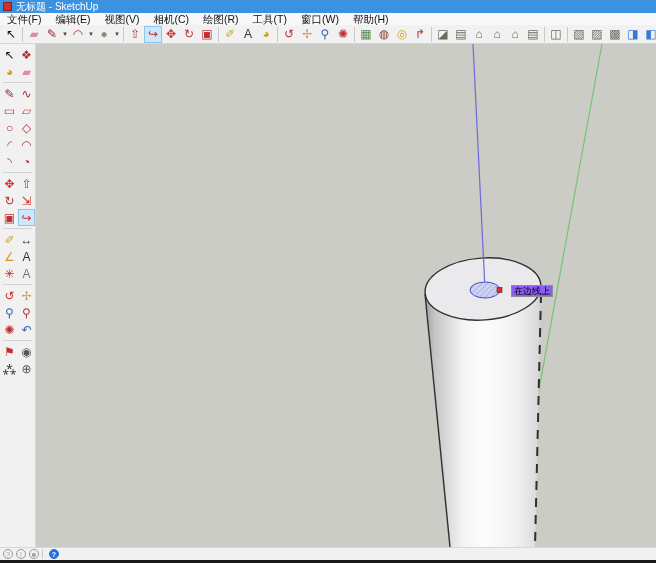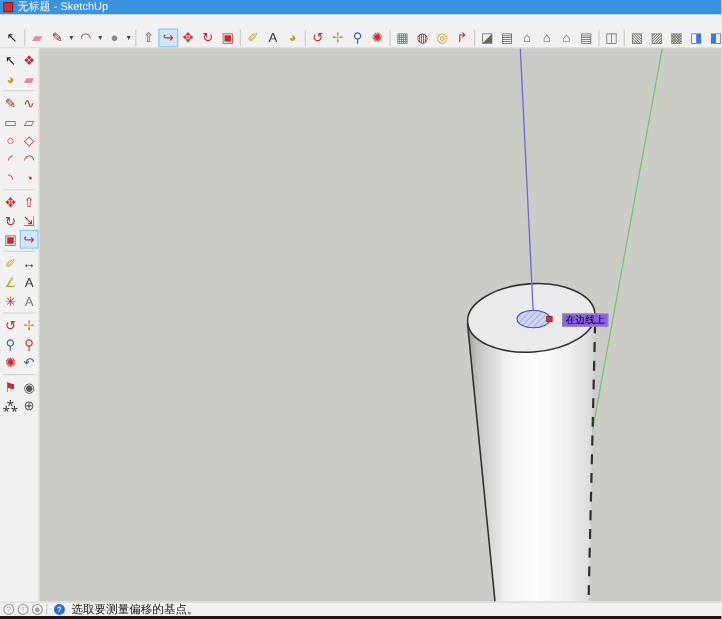--- a/index.html
+++ b/index.html
@@ -54,20 +54,30 @@
 </head>
 <body>
 
 <div id="window">
 
   <div id="titlebar">
     <span id="app-icon"></span>
     <span>无标题 - SketchUp</span>
   </div>
 
+  <div id="menubar">
+      <span class="menu-item">文件(F)</span>
+      <span class="menu-item">编辑(E)</span>
+      <span class="menu-item">视图(V)</span>
+      <span class="menu-item">相机(C)</span>
+      <span class="menu-item">绘图(R)</span>
+      <span class="menu-item">工具(T)</span>
+      <span class="menu-item">窗口(W)</span>
+      <span class="menu-item">帮助(H)</span>
+    </div>
 
   <div id="top-toolbar">
       <span class="tb-icon" style="color: rgb(17, 17, 17);">↖</span>
       <span class="tb-sep"></span>
       <span class="tb-icon" style="color: rgb(224, 138, 164);">▰</span>
       <span class="tb-icon" style="color: rgb(139, 32, 32);">✎</span>
       <span class="tb-dd">▾</span>
       <span class="tb-icon" style="color: rgb(176, 48, 48);">◠</span>
       <span class="tb-dd">▾</span>
       <span class="tb-icon" style="color: rgb(138, 143, 132);">●</span>
@@ -190,17 +200,16 @@
   </div>
 
   <div id="statusbar">
     <span id="status-icons" style="display: flex; align-items: center;">
         <span class="st-icon">?</span>
         <span class="st-icon">!</span>
         <span class="st-icon">☻</span>
         <span class="st-sep"></span>
         <span class="st-icon accent">?</span>
       </span>
-    <span id="status-text">选取要测量偏移的基点。</span>
   </div>
   <div id="bottom-strip"></div>
 
 </div>
 
 </body></html>

